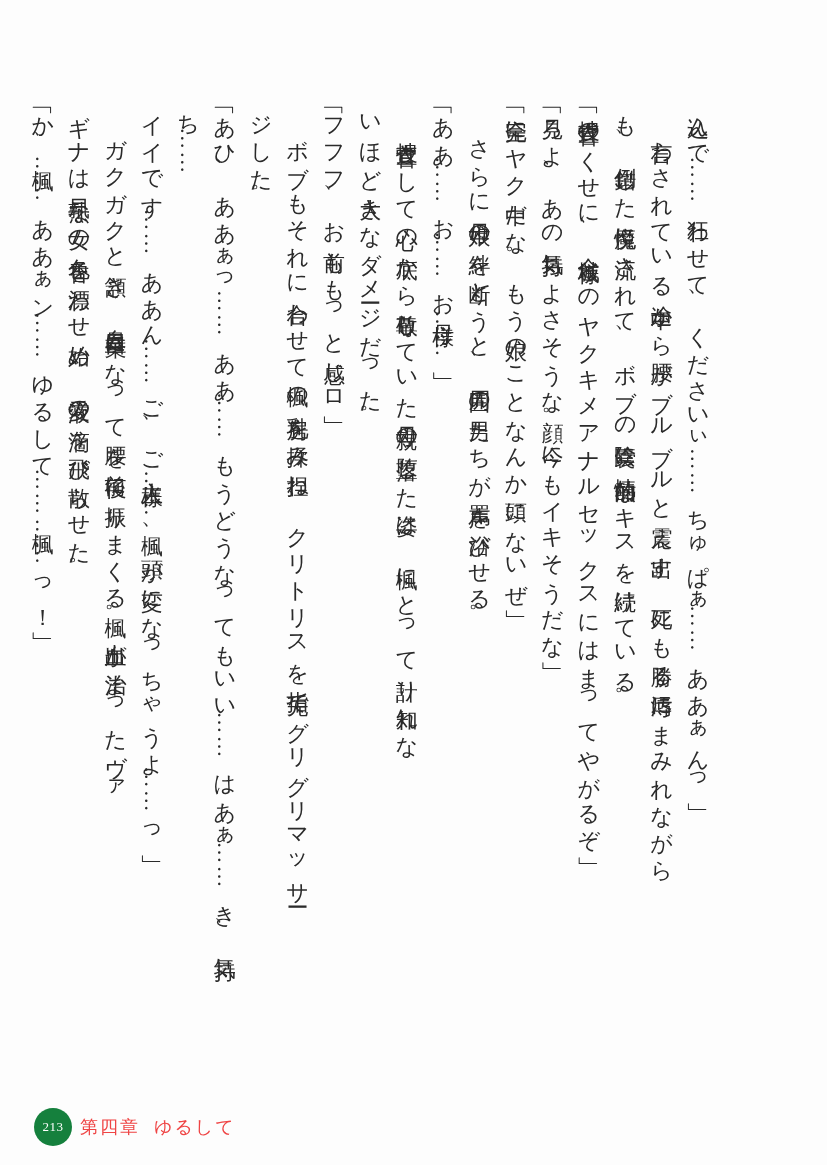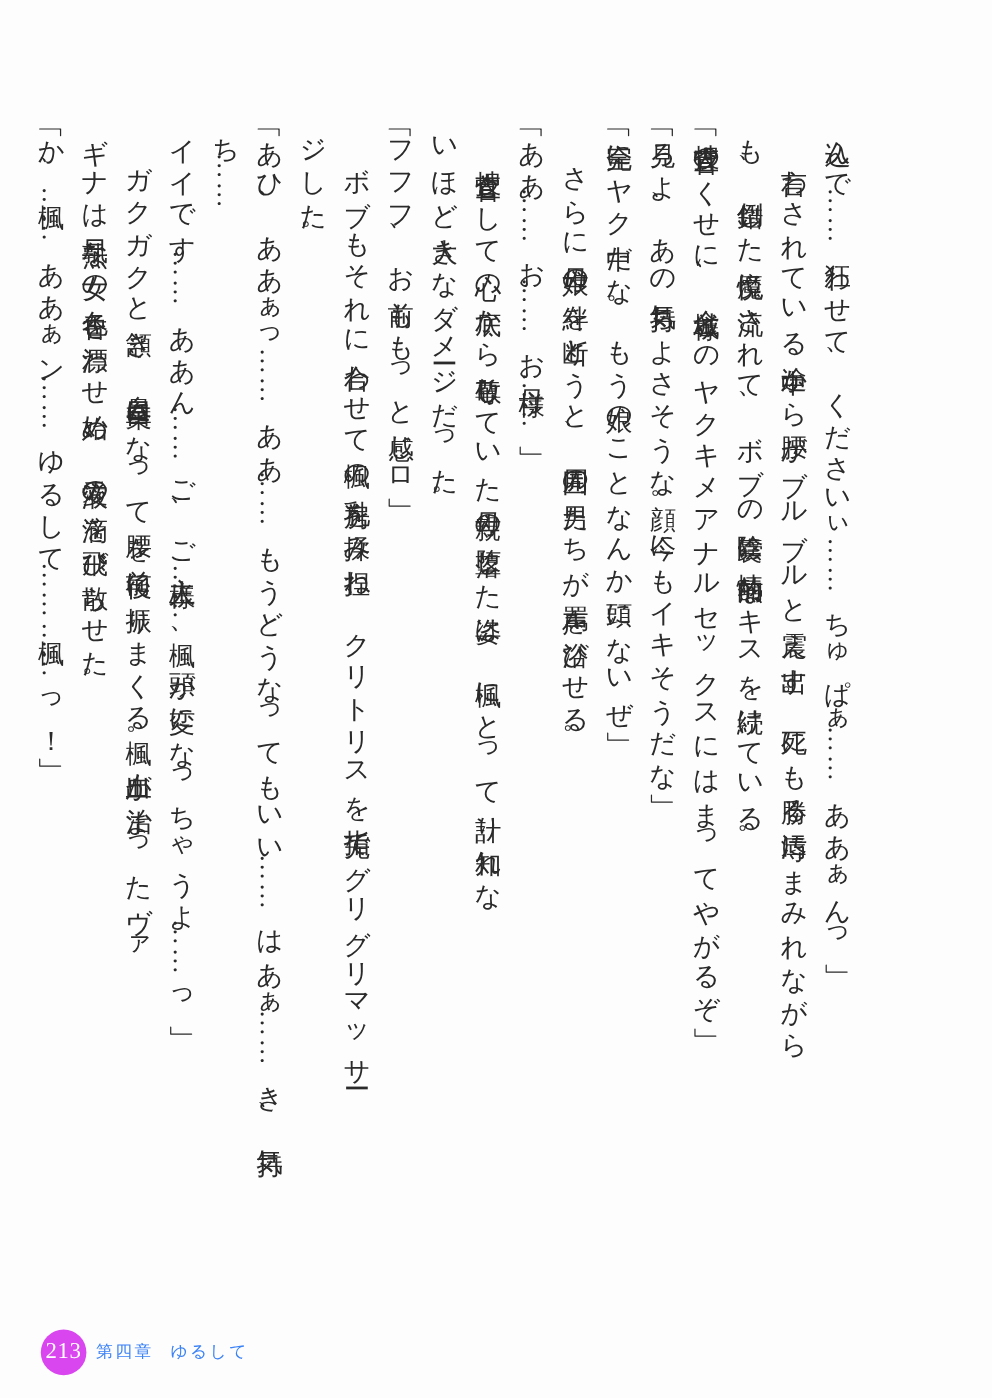--- a/index.html
+++ b/index.html
@@ -41,32 +41,32 @@
     position: absolute;
     left: 34px;
     top: 1108px;
     display: flex;
     align-items: center;
   }
   .page-number-badge {
     width: 38px;
     height: 38px;
     border-radius: 50%;
-    background: #d946ef;
+    background: #15803d;
     color: #ffffff;
     display: flex;
     align-items: center;
     justify-content: center;
-    font-size: 19px;
+    font-size: 13px;
     letter-spacing: 0.5px;
   }
   .chapter-heading {
     margin-left: 8px;
-    font-size: 14px;
-    color: #3b82f6;
+    font-size: 18px;
+    color: #ef4444;
     letter-spacing: 2px;
     display: flex;
     align-items: flex-end;
     white-space: nowrap;
   }
   .chapter-heading .chapter-label { margin-right: 14px; }
 </style>
 </head>
 <body>
 

